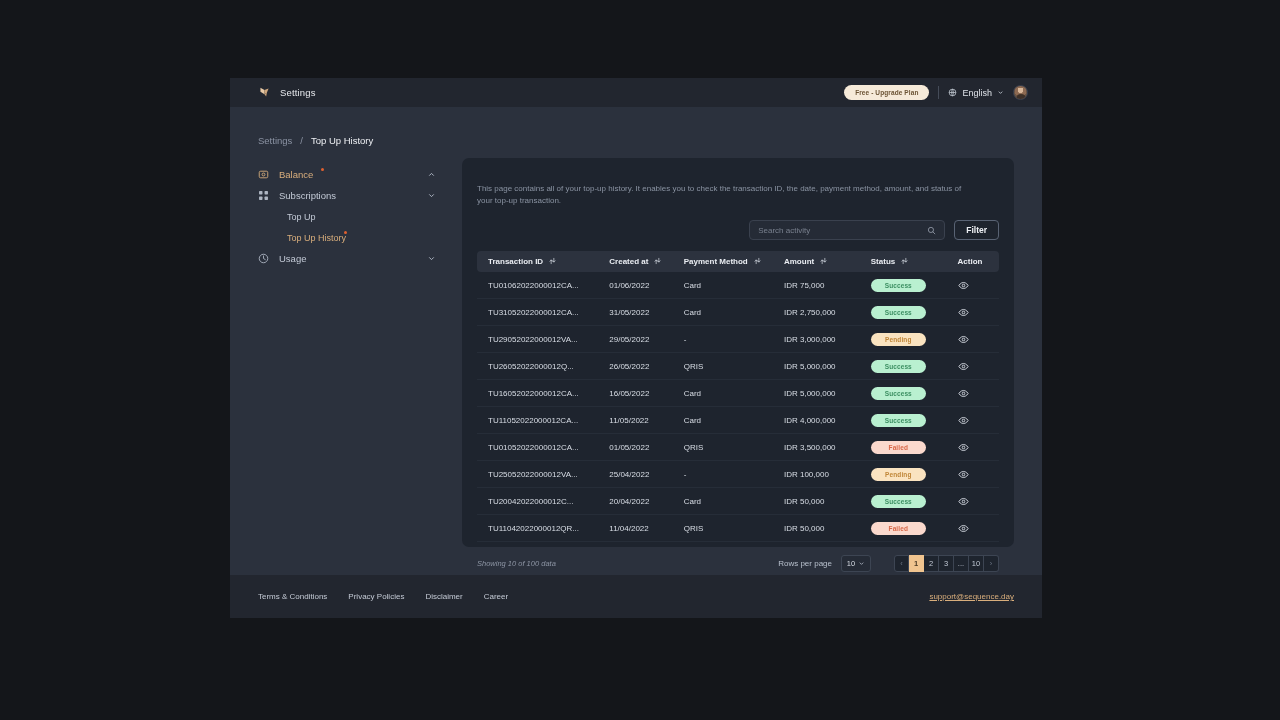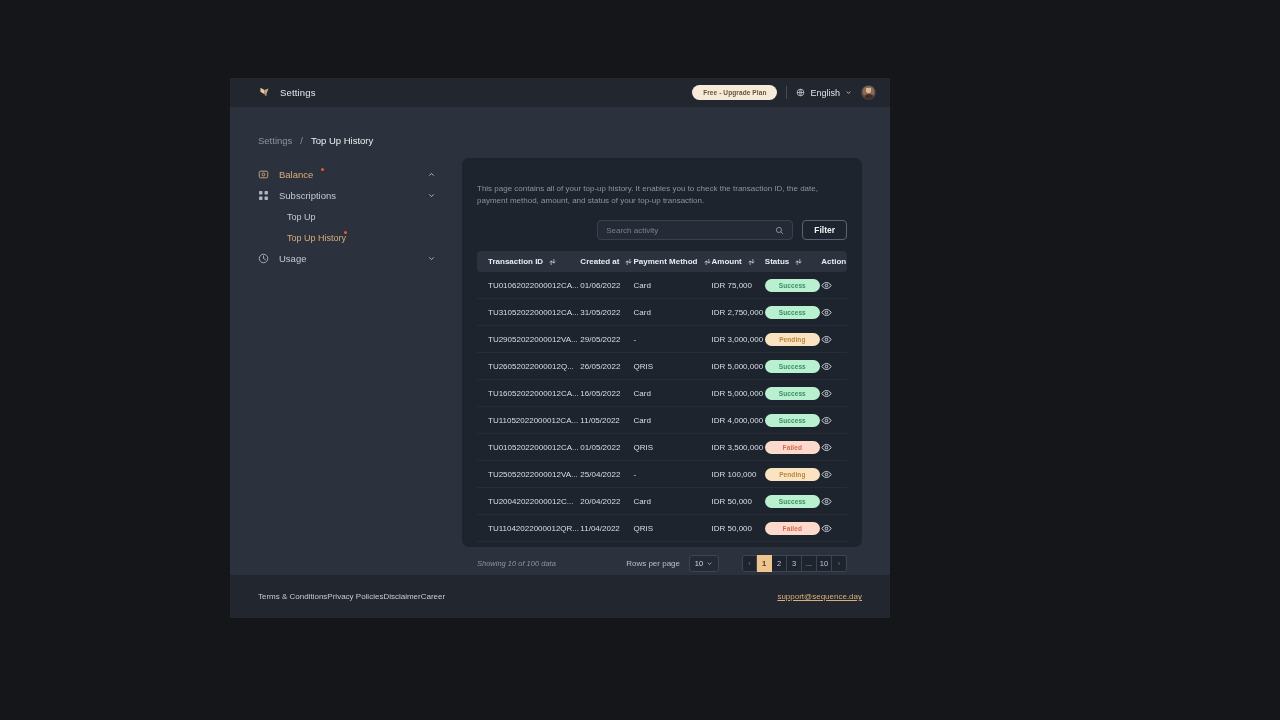--- a/index.html
+++ b/index.html
@@ -5,21 +5,21 @@
   * { box-sizing: border-box; margin: 0; padding: 0; }
   html, body {
     width: 1280px; height: 720px;
     background: #14161a;
     font-family: "Liberation Sans", sans-serif;
     overflow: hidden;
   }
   .app {
     position: absolute;
     left: 230px; top: 78px;
-    width: 660px; height: 540px;
+    width: 812px; height: 540px;
     background: #2b313d;
     display: flex; flex-direction: column;
   }
 
   
   .topbar {
     height: 29px; flex: 0 0 29px;
     background: #22262f;
     display: flex; align-items: center;
     padding: 0 14px 0 28px;
@@ -110,21 +110,21 @@
 
   
   table { width: 100%; border-collapse: collapse; margin-top: 11px; }
   thead tr { background: #2c323e; }
   thead th {
     font-size: 8px; font-weight: 700; color: #eaedf2;
     padding: 6px 0; text-align: left; white-space: nowrap;
   }
   thead th:first-child { padding-left: 11px; border-radius: 4px 0 0 4px; }
   thead th:last-child { border-radius: 0 4px 4px 0; }
-  .th-in { display: inline-flex; align-items: flex-end; gap: 6px; }
+  .th-in { display: inline-flex; align-items: flex-start; gap: 6px; }
   .sort-icon { width: 7px; height: 8px; display: block; }
   tbody td {
     font-size: 8px; color: #d9dee6; padding: 6.5px 0;
     border-bottom: 1px solid #262d38; white-space: nowrap;
   }
   tbody td:first-child { padding-left: 11px; }
   .c-txid   { width: 128px; }
   .c-date   { width: 72px; }
   .c-method { width: 97px; }
   .c-amount { width: 84px; }
@@ -164,21 +164,21 @@
   .pg.current { background: #f0c48f; color: #4b3a24; font-weight: 700; border-color: #f0c48f; }
   .pg.nav { color: #6c7585; }
 
   
   .footer {
     height: 43px; flex: 0 0 43px;
     background: #22262f;
     display: flex; align-items: center;
     padding: 0 28px;
   }
-  .flinks { display: flex; }
+  .flinks { display: flex; gap: 21px; }
   .flink { font-size: 8px; color: #c4cad5; cursor: pointer; }
   .femail {
     margin-left: auto; font-size: 8px; color: #d9ae7c;
     text-decoration: underline; cursor: pointer;
   }
 </style>
 </head>
 <body>
 
 <div class="app">

